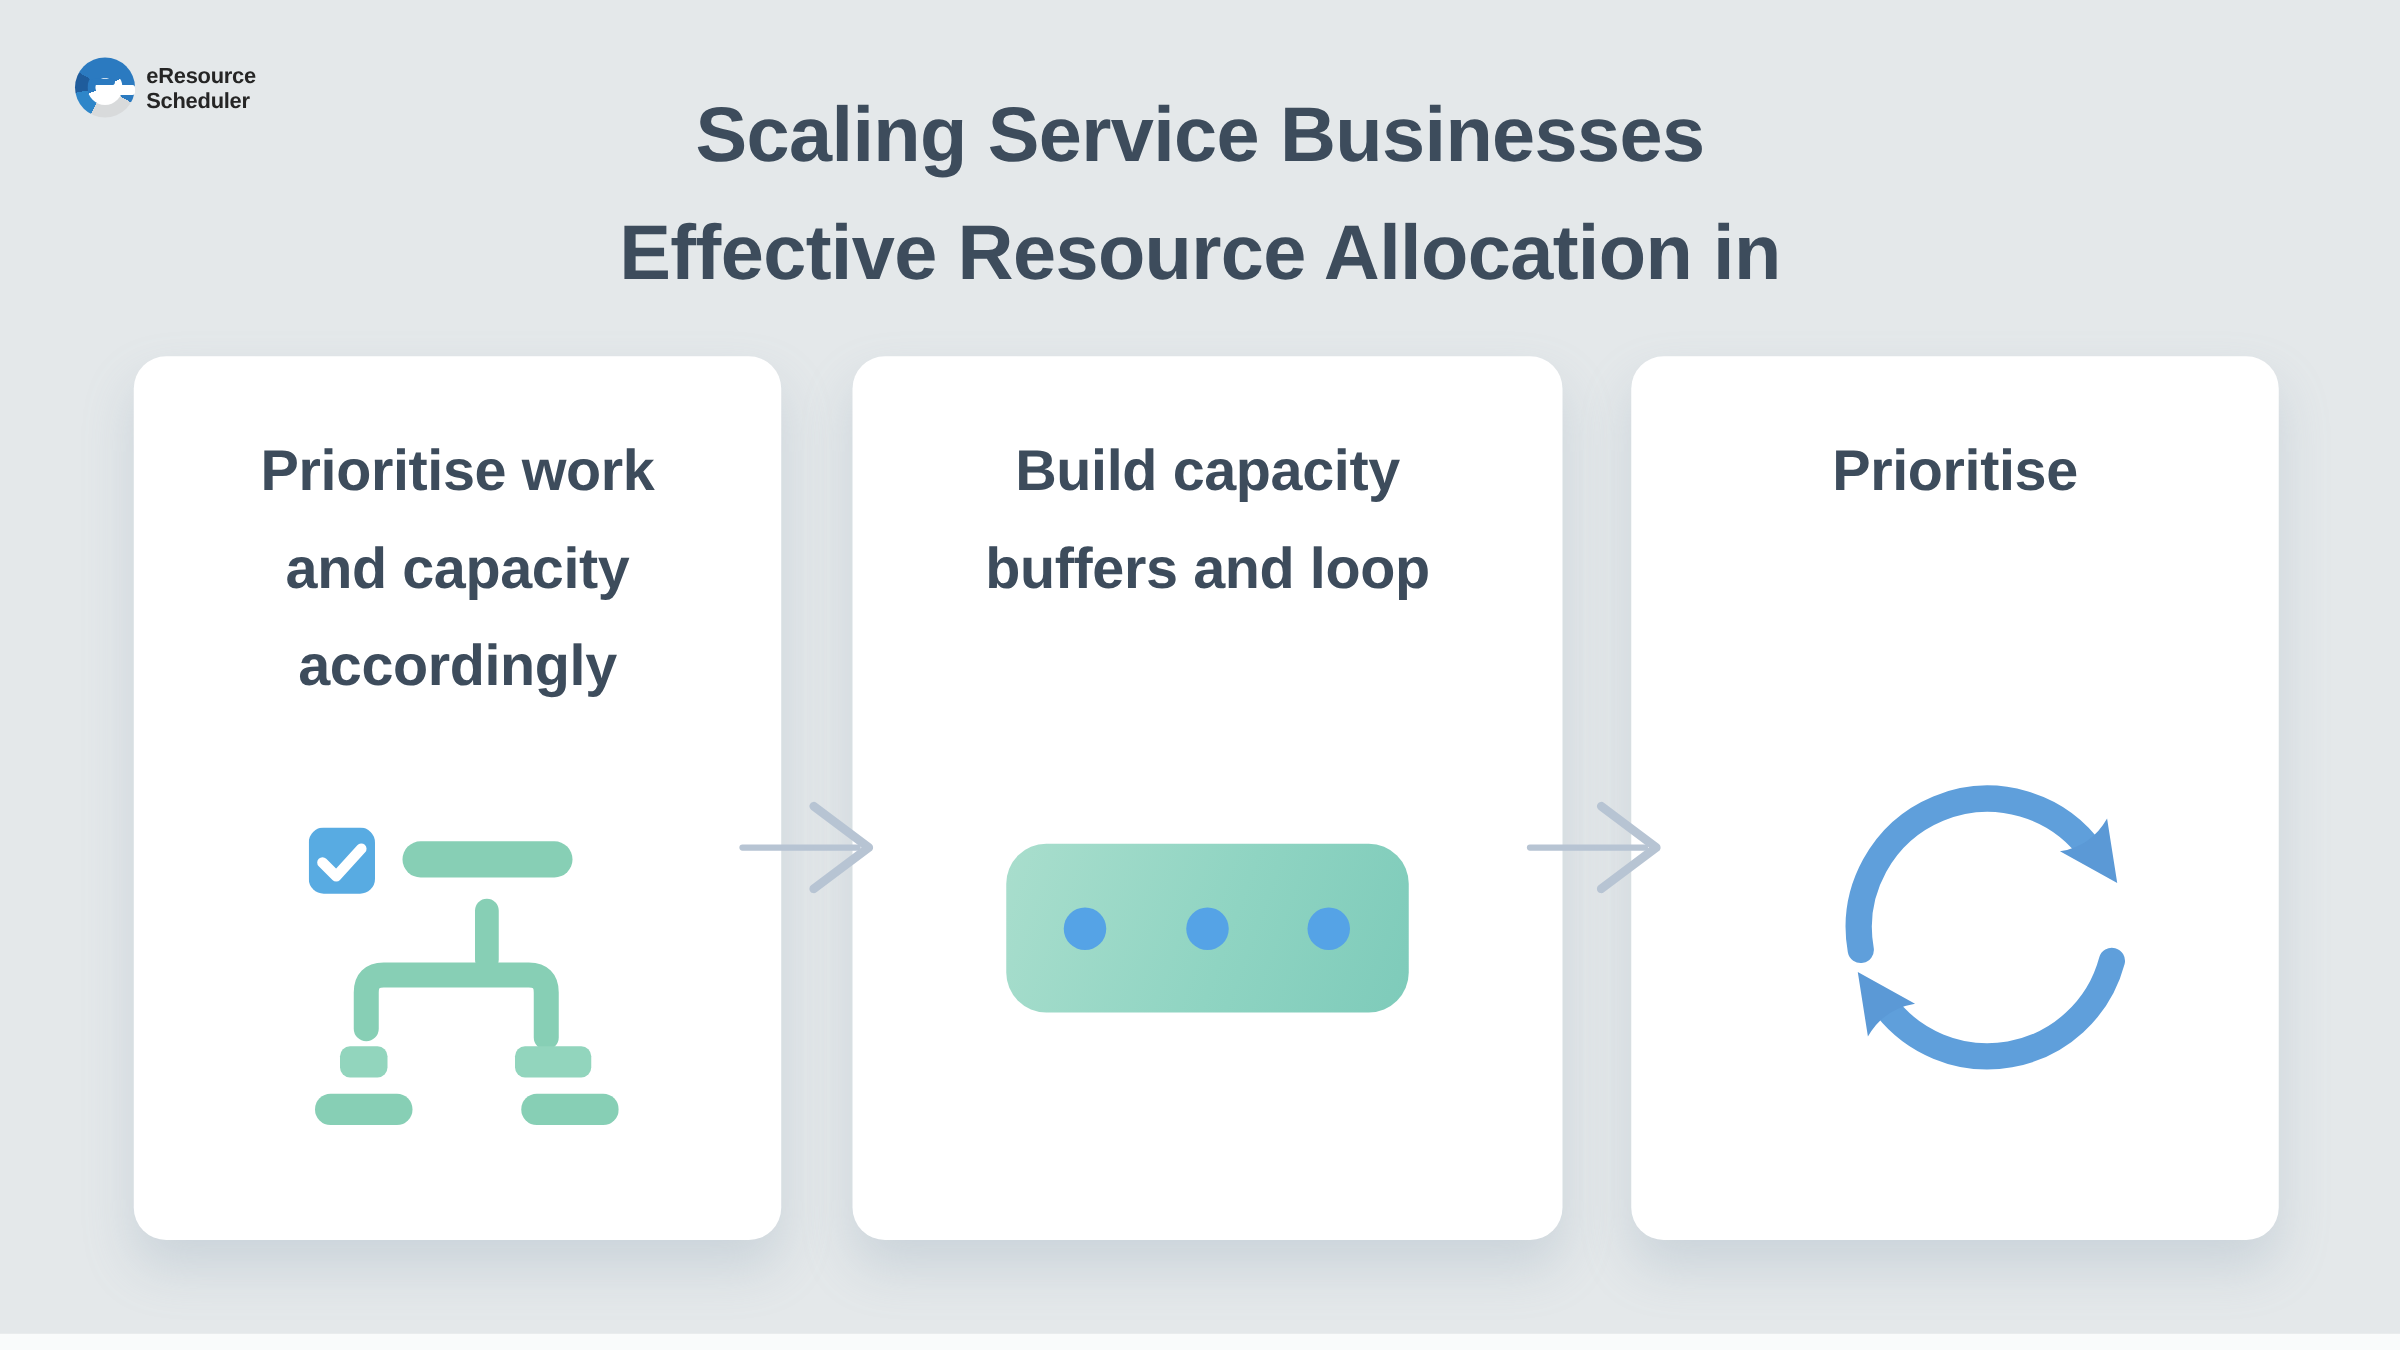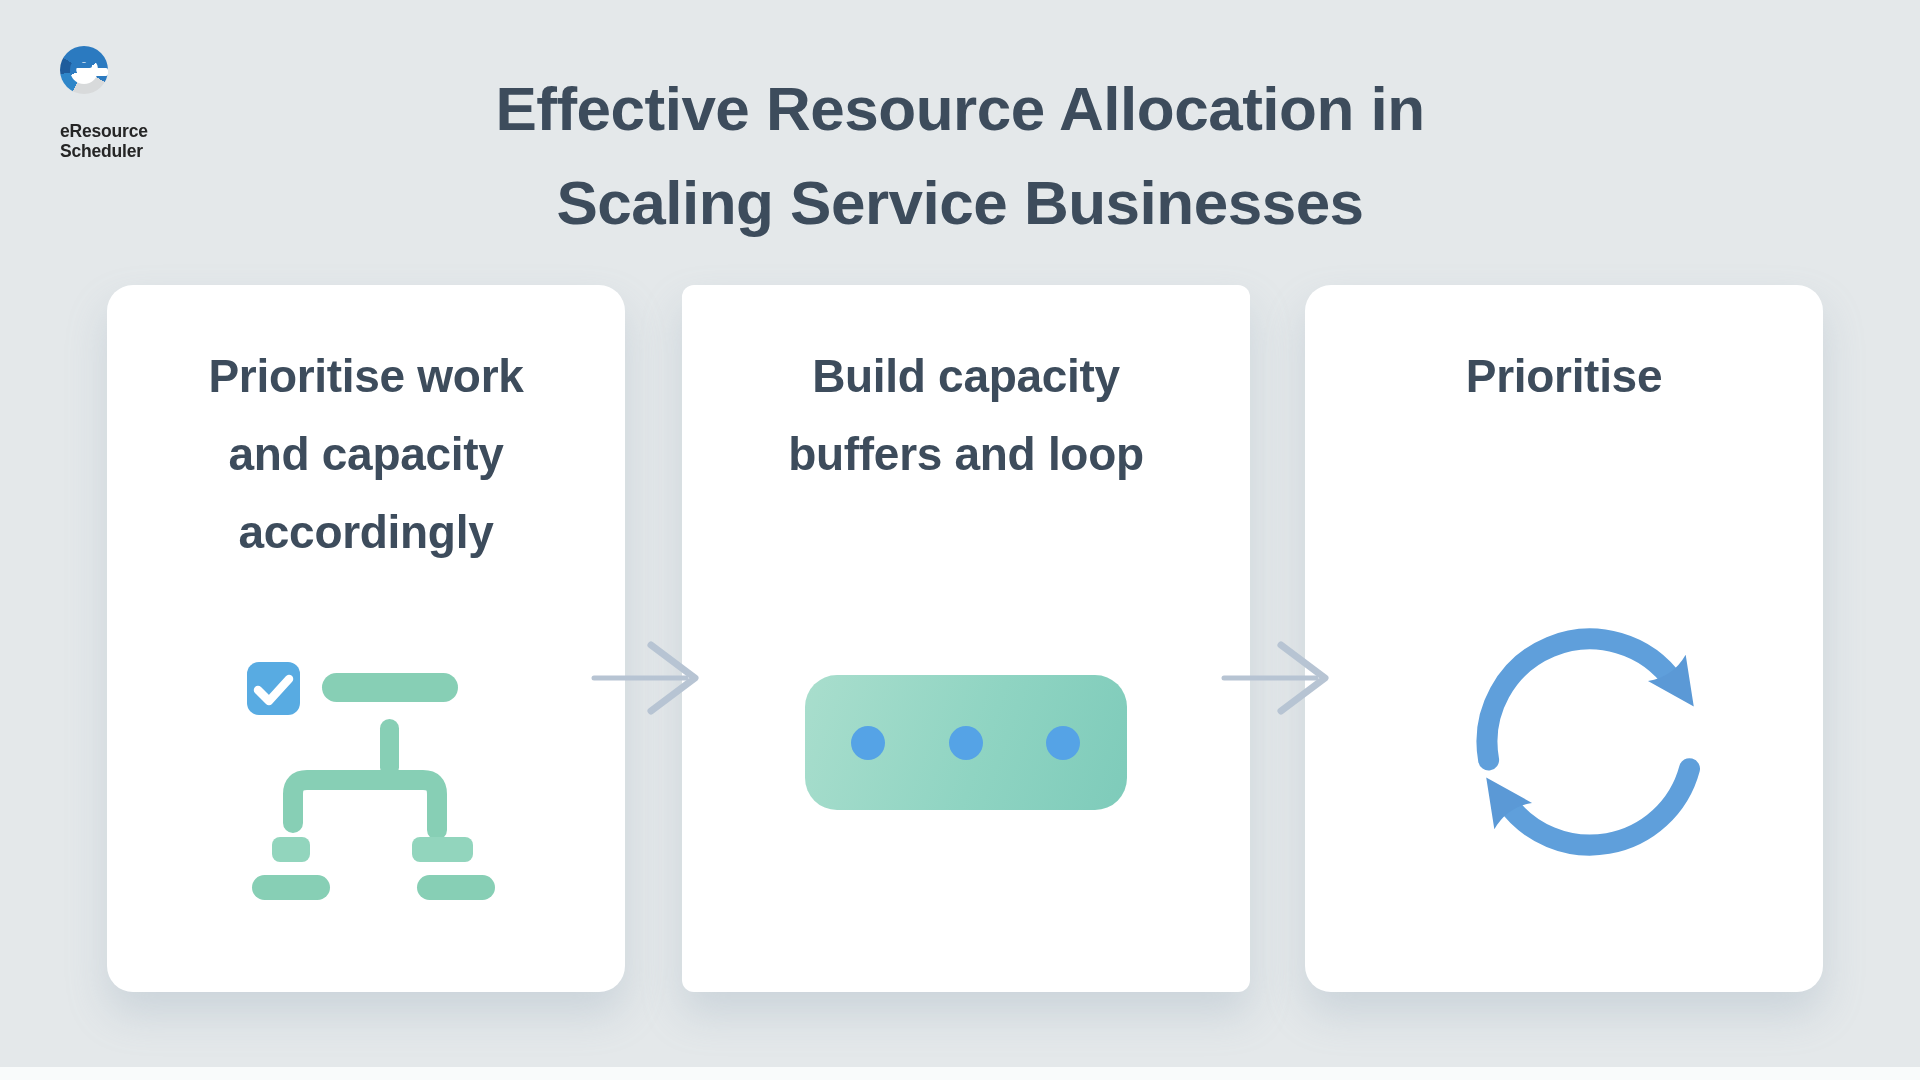--- a/index.html
+++ b/index.html
@@ -5,21 +5,21 @@
   * { margin:0; padding:0; box-sizing:border-box; }
   html,body { width:1920px; height:1080px; }
   body {
     position:relative;
     background:#e4e8ea;
     font-family:"Liberation Sans", sans-serif;
     overflow:hidden;
   }
 
   
-  .logo { position:absolute; left:60px; top:46px; display:flex; gap:23px;flex-direction:column; }
+  .logo { position:absolute; left:60px; top:46px; display:flex; gap:9px; }
   .logo-mark { position:relative; width:48px; height:48px; }
   .logo-ring {
     position:absolute; inset:0; border-radius:50%;
     background:conic-gradient(from 300deg,
       #2b7ac0 0deg 180deg,
       #d8dadb 180deg 268deg,
       #2e86c9 268deg 320deg,
       #1f5c9c 320deg 360deg);
   }
   .logo-inner {
@@ -39,21 +39,21 @@
     font-size:62px; font-weight:bold; line-height:94px; letter-spacing:-0.5px;
   }
 
   
   .card {
     position:absolute; top:285px; height:707px;
     background:#ffffff; border-radius:26px;
     box-shadow:0 22px 40px rgba(140,160,178,0.28);
   }
   .card-1 { left:107px;  width:518px; }
-  .card-2 { left:682px;  width:568px;border-radius:12px; }
+  .card-2 { left:682px;  width:568px; }
   .card-3 { left:1305px; width:518px; }
   .card-heading {
     margin-top:52px; text-align:center;
     color:#3d4c5c; font-size:46px; font-weight:bold; line-height:78px; letter-spacing:-0.3px;
   }
 
   
   .icon-hierarchy { position:absolute; left:140px; top:377px; width:248px; height:240px; }
 
   
@@ -88,22 +88,22 @@
     <div class="logo-crossbar"></div>
     <div class="logo-notch"></div>
   </div>
   <div class="logo-text">
     <div>eResource</div>
     <div>Scheduler</div>
   </div>
 </div>
 
 <div class="main-title">
+  <div>Scaling Service Businesses</div>
   <div>Effective Resource Allocation in</div>
-  <div>Scaling Service Businesses</div>
 </div>
 
 <div class="card card-1">
   <div class="card-heading">
     <div>Prioritise work</div>
     <div>and capacity</div>
     <div>accordingly</div>
   </div>
   <svg class="icon-hierarchy" viewBox="0 0 248 240" xmlns="http://www.w3.org/2000/svg">
 

